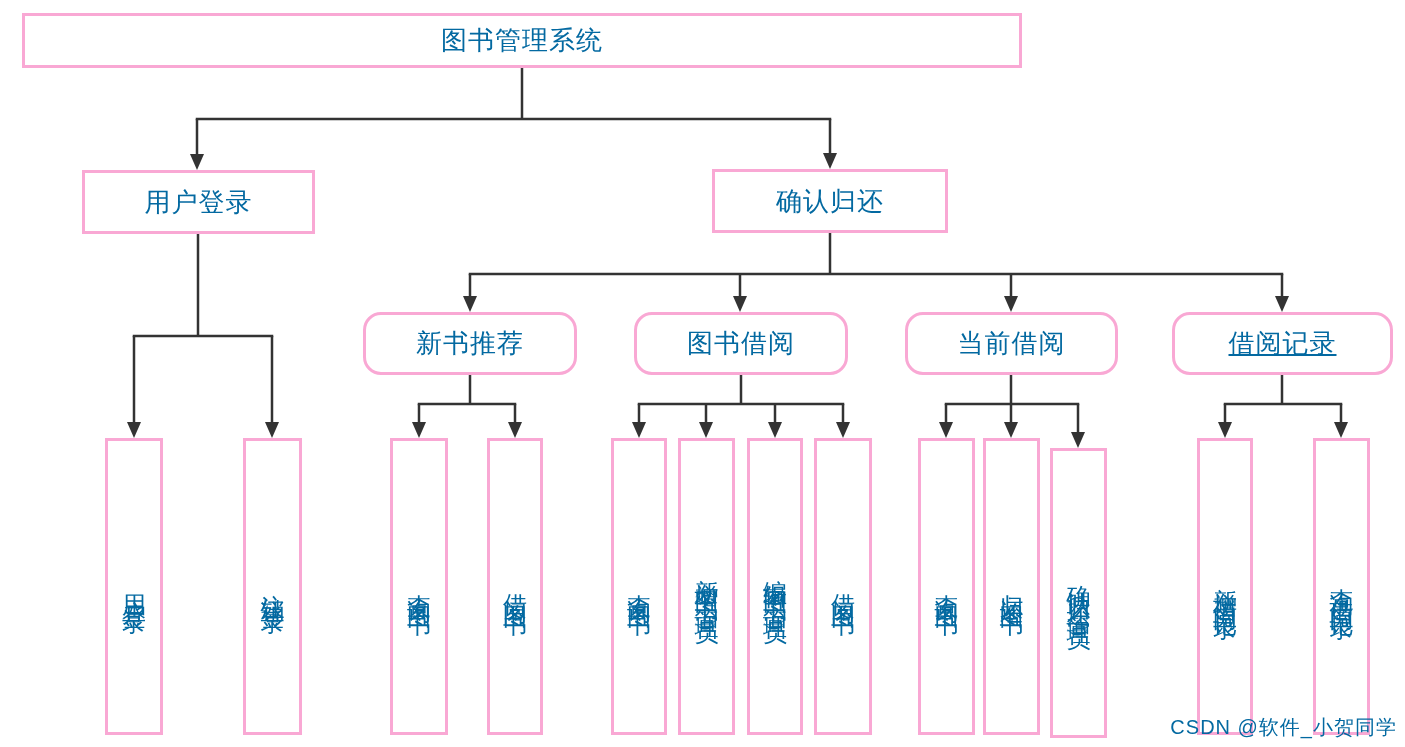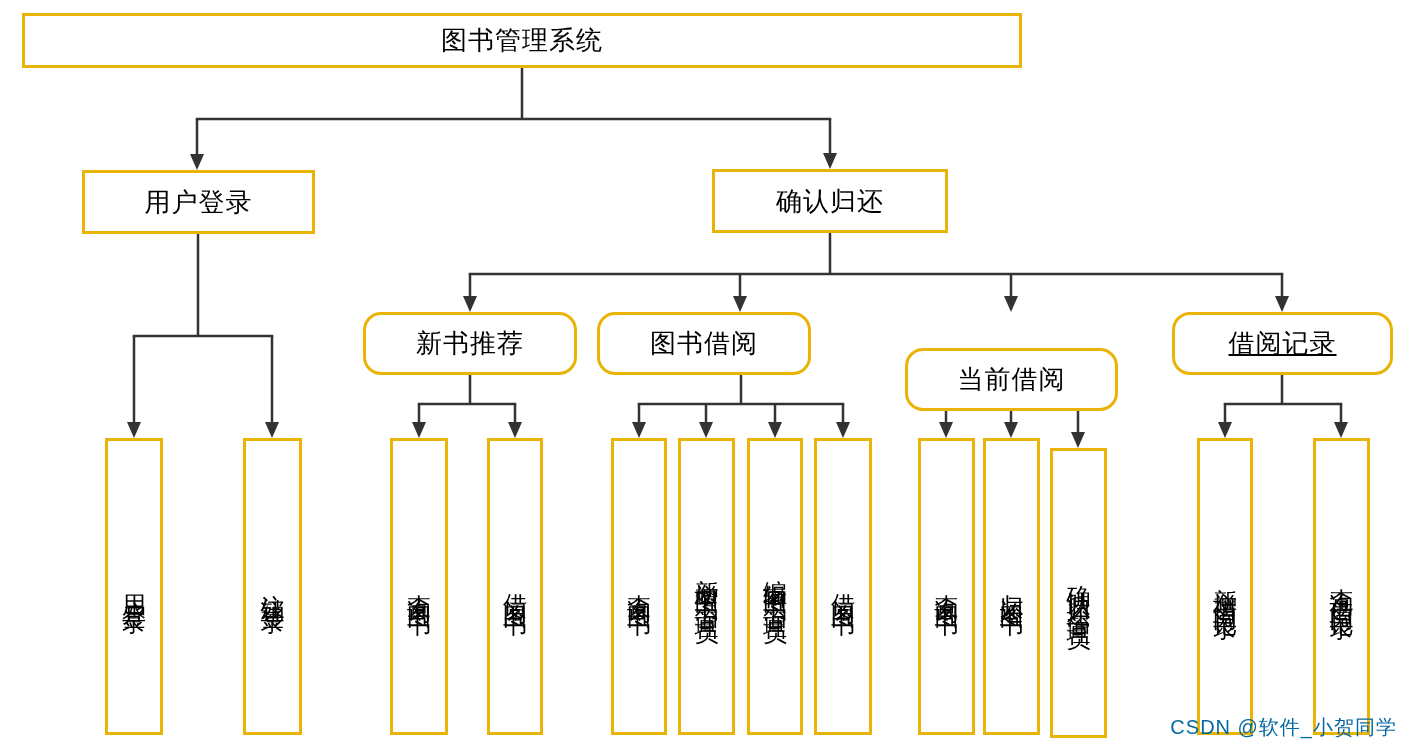--- a/index.html
+++ b/index.html
@@ -14,43 +14,43 @@
   #wires {
     position: absolute;
     left: 0; top: 0;
     width: 1405px; height: 747px;
     z-index: 0;
   }
   .node {
     position: absolute;
     box-sizing: border-box;
     background: #ffffff;
-    border: 3px solid #eab308;
+    border: 3px solid #f9a8d4;
     display: flex;
     align-items: center;
     justify-content: center;
-    color: #000000;
+    color: #0369a1;
     z-index: 1;
     text-align: center;
   }
   .node.h { font-size: 26px; letter-spacing: 1px; white-space: nowrap; }
   .node.v { font-size: 24px; }
   .node.v .vtext {
     writing-mode: vertical-rl;
     text-orientation: mixed;
     letter-spacing: 6px;
     line-height: 1;
   }
   .root    { left: 22px;  top: 13px;  width: 1000px; height: 55px; }
   .n-login { left: 82px;  top: 170px; width: 233px;  height: 64px; }
   .n-mgmt  { left: 712px; top: 169px; width: 236px;  height: 64px; }
   .l3      { top: 312px; height: 63px; border-radius: 18px; }
   .n-rec   { left: 363px;  width: 214px; }
-  .n-bor   { left: 597px;  width: 214px; }
-  .n-cur   { left: 905px;  width: 213px; margin-top: 36px; }
+  .n-bor   { left: 634px;  width: 214px; }
+  .n-cur   { left: 905px;  width: 213px; }
   .n-his   { left: 1172px; width: 221px; text-decoration: underline; }
   .leaf    { top: 438px; height: 297px; }
   .lf1  { left: 105px;  width: 58px; }
   .lf2  { left: 243px;  width: 59px; }
   .lf3  { left: 390px;  width: 58px; }
   .lf4  { left: 487px;  width: 56px; }
   .lf5  { left: 611px;  width: 56px; }
   .lf6  { left: 678px;  width: 57px; }
   .lf7  { left: 747px;  width: 56px; }
   .lf8  { left: 814px;  width: 58px; }

